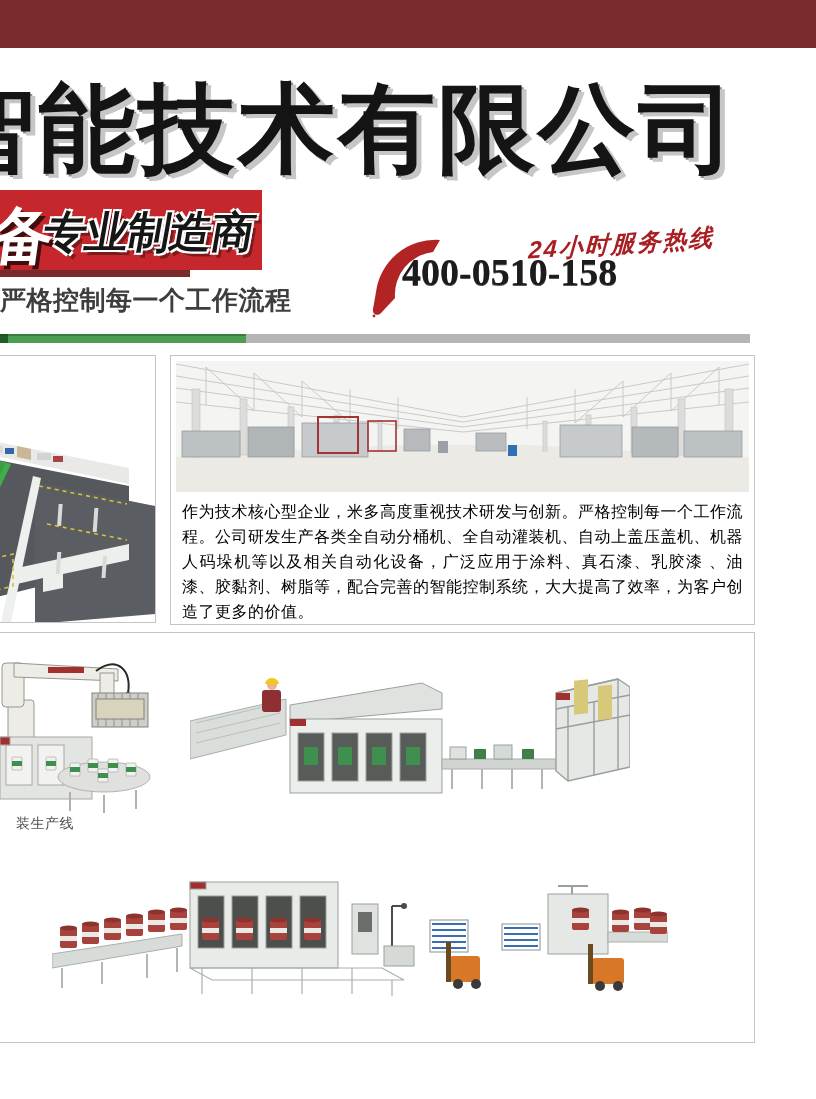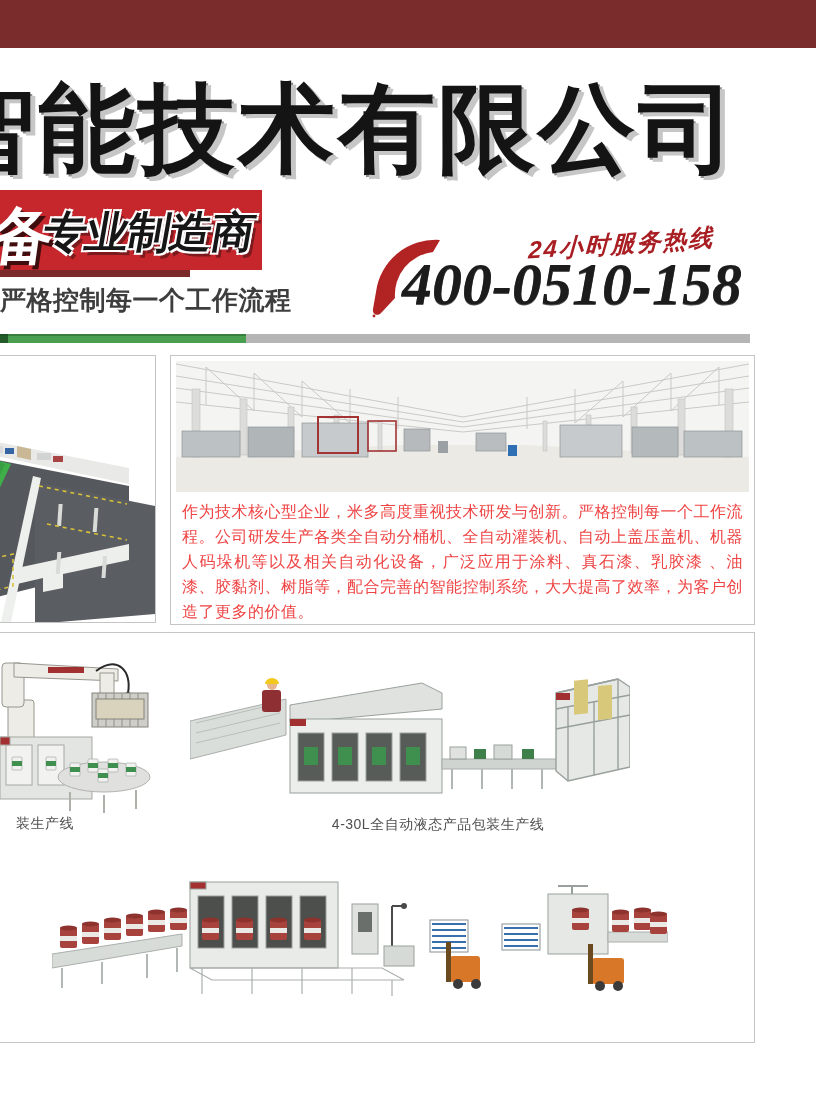--- a/index.html
+++ b/index.html
@@ -48,43 +48,43 @@
 
   
   .hotline-icon { left:370px; top:236px; width:76px; height:82px; }
   .hotline-label {
     left:528px; top:228px; white-space:nowrap;
     font-size:24px; font-weight:700; font-style:italic; letter-spacing:2px;
     color:#a81e23; transform:rotate(-4deg) skewX(-6deg);
   }
   .hotline-number {
     left:402px; top:250px; white-space:nowrap;
-    font-family:"Liberation Serif", serif; font-style:italic; font-weight:700;
-    font-size:60px; color:#1c1c1c;
+    font-family:"Liberation Serif", serif; font-weight:700;
+    font-size:38px; color:#1c1c1c;
     text-shadow:0 1px 0 #555;
   }
 
   
   .divider-green {
     left:0; top:334px; width:246px; height:9px; background:#4a9e4f;
     box-shadow:inset 0 2px 0 rgba(20,70,30,.35), inset 8px 0 0 #235c2a;
   }
   .divider-gray { left:246px; top:334px; width:504px; height:9px; background:#b5b5b5; }
 
   
   .panel { border:1px solid #c4c4c4; background:#fff; }
   .layout-box { left:-24px; top:355px; width:180px; height:268px; }
   .about-box { left:170px; top:355px; width:585px; height:270px; }
   .products-box { left:-24px; top:632px; width:779px; height:411px; }
 
   .factory-photo { position:absolute; left:5px; top:5px; }
   .about-paragraph {
     position:absolute; left:11px; right:11px; top:143px;
     font-size:16px; line-height:25px; letter-spacing:.5px;
-    color:#ef4444; text-align:justify;
+    color:#000000; text-align:justify;
   }
 
   .product-img { position:absolute; }
   .robot-img   { left:23px; top:12px; }
   .fill-img    { left:213px; top:30px; }
   .drum-img    { left:75px; top:243px; }
 
   .caption { position:absolute; font-size:14px; color:#4f4f4f; letter-spacing:.5px; white-space:nowrap; }
   .caption-left   { left:23px; top:182px;margin-left:16px; }
   .caption-mid    { left:261px; top:183px; width:400px; text-align:center; }
@@ -363,14 +363,13 @@
       <circle cx="406" cy="108" r="5" fill="#3a3a3a"></circle>
         <circle cx="424" cy="108" r="5" fill="#3a3a3a"></circle>
       <rect x="540" y="82" width="32" height="26" rx="3" fill="#d97728"></rect>
       <rect x="536" y="68" width="5" height="40" fill="#6b4a1f"></rect>
       <circle cx="548" cy="110" r="5" fill="#3a3a3a"></circle>
         <circle cx="566" cy="110" r="5" fill="#3a3a3a"></circle>
     </g>
   </svg>
 
   <div class="caption caption-left">装生产线</div>
-  <div class="caption caption-mid">4-30L全自动液态产品包装生产线</div>
 </div>
 
 </body></html>

